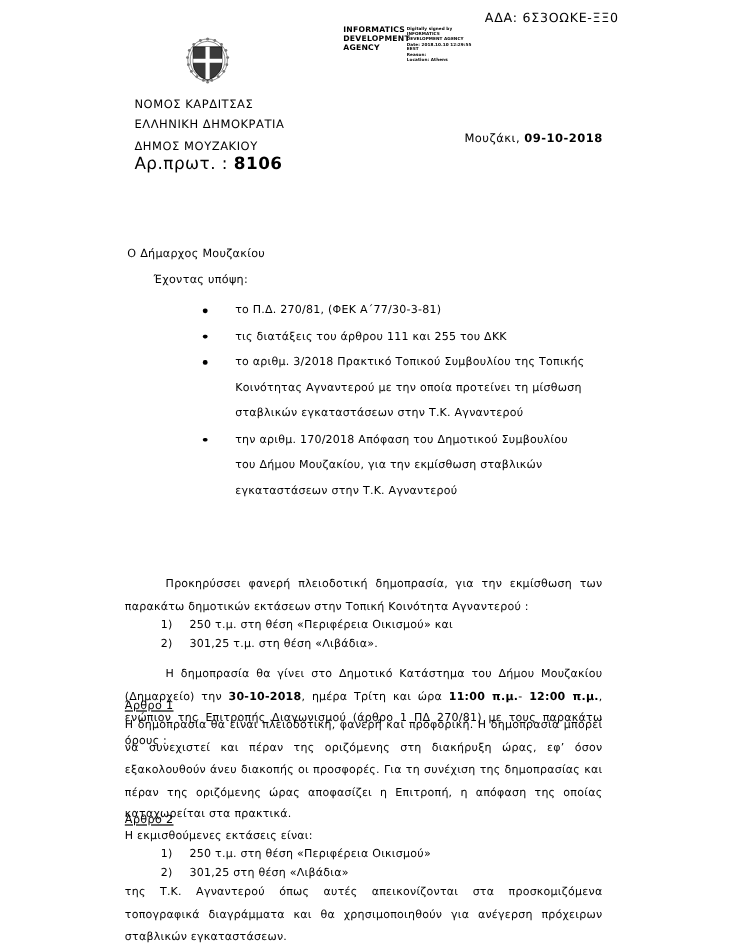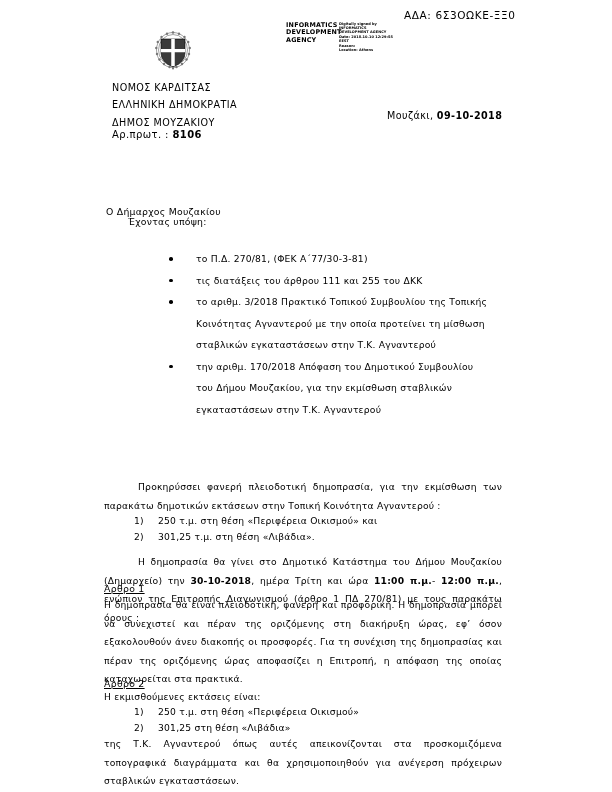--- a/index.html
+++ b/index.html
@@ -90,21 +90,21 @@
     font-size: 9.6px;
     letter-spacing: 0.4px;
     white-space: nowrap;
   }
   .place-date b { font-weight: bold; }
 
   .protocol {
     position: absolute;
     left: 112px;
     top: 129px;
-    font-size: 10px;
+    font-size: 14px;
     letter-spacing: 0.4px;
     white-space: nowrap;
   }
   .protocol b { font-weight: bold; }
 
   
   .title-block {
     position: absolute;
     left: 106px;
     top: 168px;
@@ -121,21 +121,21 @@
   .mayor-line {
     position: absolute;
     left: 106px;
     top: 206px;
     font-size: 9.3px;
     letter-spacing: 0.25px;
   }
   .having-line {
     position: absolute;
     left: 128px;
-    top: 216px;
+    top: 228px;
     font-size: 9.3px;
     letter-spacing: 0.25px;
   }
 
   
   .bullets {
     position: absolute;
     left: 168px;
     top: 248px;
     width: 324px;

